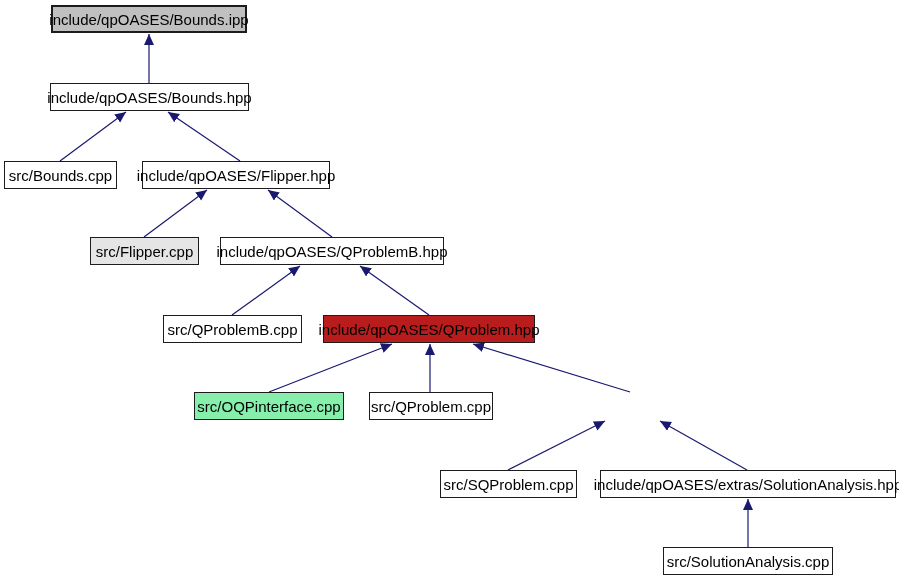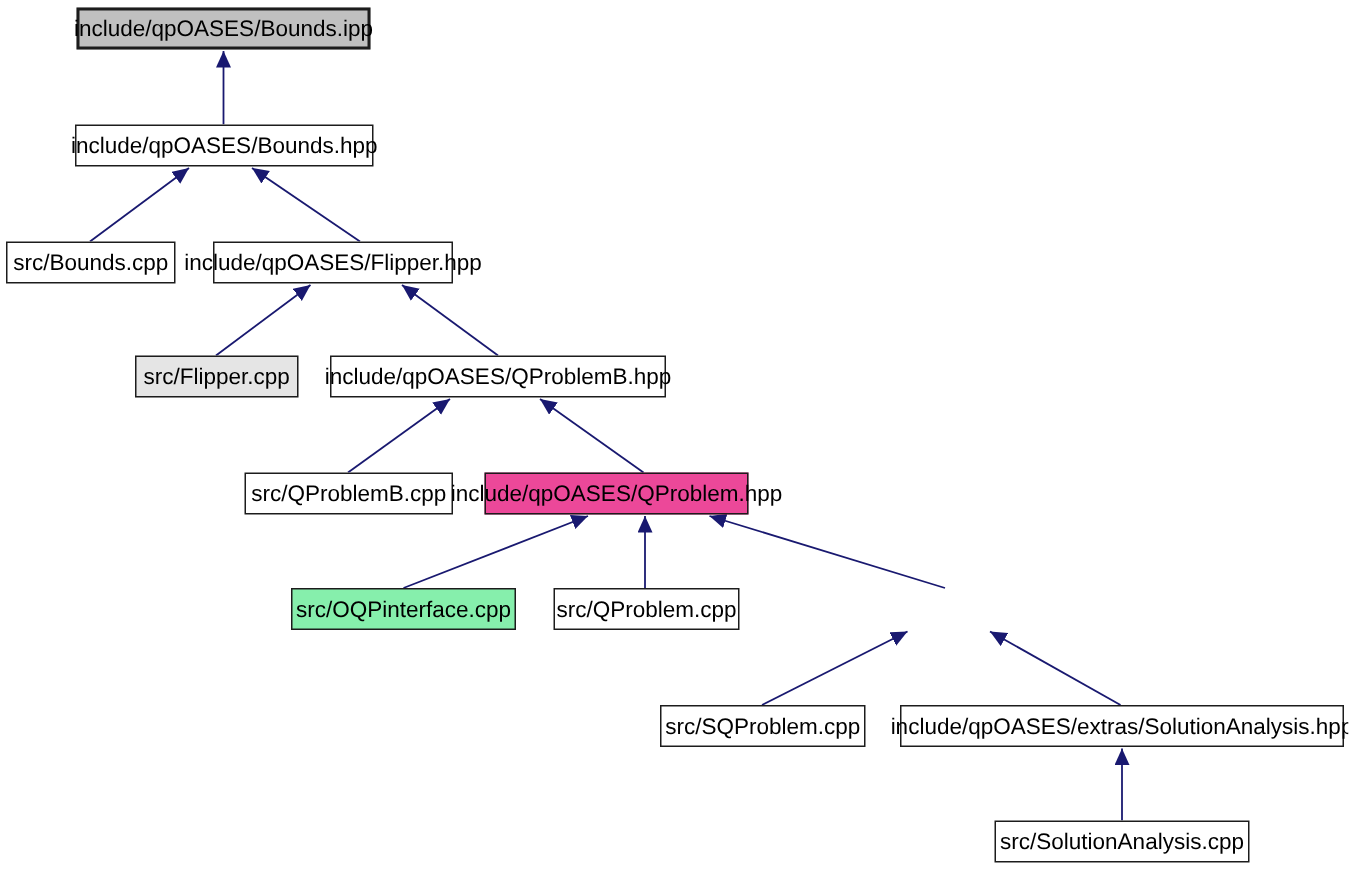--- a/index.html
+++ b/index.html
@@ -68,24 +68,24 @@
     <line class="edge-line" x1="430" y1="392" x2="430" y2="344" marker-end="url(#arrow)" stroke="#191970"></line>
     <line class="edge-line" x1="630" y1="392" x2="473" y2="344" marker-end="url(#arrow)" stroke="#191970"></line>
     <line class="edge-line" x1="508" y1="470" x2="605" y2="421" marker-end="url(#arrow)" stroke="#191970"></line>
     <line class="edge-line" x1="747" y1="470" x2="660" y2="421" marker-end="url(#arrow)" stroke="#191970"></line>
     <line class="edge-line" x1="748" y1="547" x2="748" y2="499" marker-end="url(#arrow)" stroke="#191970"></line>
   </svg>
 
   <div class="node current" style="left: 51px; top: 5px; width: 196px; background: rgb(192, 192, 192);">include/qpOASES/Bounds.ipp</div>
   <div class="node" style="left: 50px; top: 83px; width: 199px; background: rgb(255, 255, 255);">include/qpOASES/Bounds.hpp</div>
   <div class="node" style="left: 4px; top: 161px; width: 113px; background: rgb(255, 255, 255);">src/Bounds.cpp</div>
-  <div class="node" style="left: 142px; top: 161px; width: 160px; background: rgb(255, 255, 255);">include/qpOASES/Flipper.hpp</div>
+  <div class="node" style="left: 142px; top: 161px; width: 188px; background: rgb(255, 255, 255);">include/qpOASES/Flipper.hpp</div>
   <div class="node" style="left: 90px; top: 237px; width: 109px; background: #e5e5e5; text-align: center;">src/Flipper.cpp</div>
   <div class="node" style="left: 220px; top: 237px; width: 224px; background: rgb(255, 255, 255);">include/qpOASES/QProblemB.hpp</div>
   <div class="node" style="left: 163px; top: 315px; width: 139px; background: rgb(255, 255, 255);">src/QProblemB.cpp</div>
-  <div class="node" style="left: 323px; top: 315px; width: 176px; background: #ec4899;">include/qpOASES/QProblem.hpp</div>
+  <div class="node" style="left: 323px; top: 315px; width: 212px; background: #b91c1c;">include/qpOASES/QProblem.hpp</div>
   <div class="node" style="left: 194px; top: 392px; width: 150px; background: #86efac;">src/OQPinterface.cpp</div>
   <div class="node" style="left: 369px; top: 392px; width: 124px; background: rgb(255, 255, 255);">src/QProblem.cpp</div>
   <div class="node" style="left: 440px; top: 470px; width: 137px; background: rgb(255, 255, 255);">src/SQProblem.cpp</div>
   <div class="node" style="left: 600px; top: 470px; width: 296px; background: rgb(255, 255, 255);">include/qpOASES/extras/SolutionAnalysis.hpp</div>
   <div class="node" style="left: 663px; top: 547px; width: 170px; background: rgb(255, 255, 255);">src/SolutionAnalysis.cpp</div>
 
 </div>
 
 </body></html>

